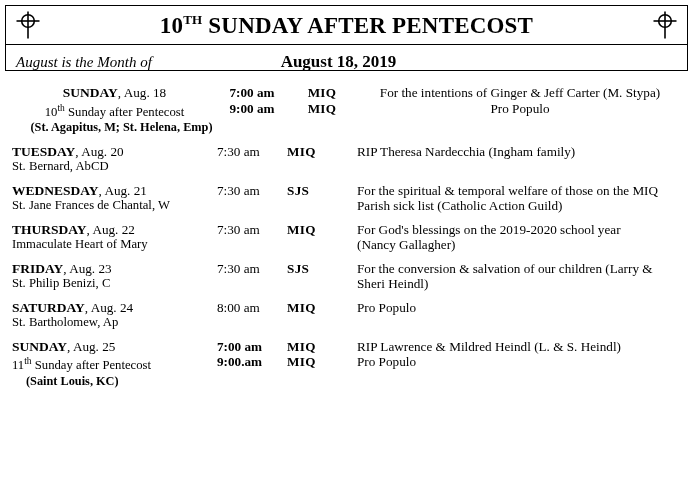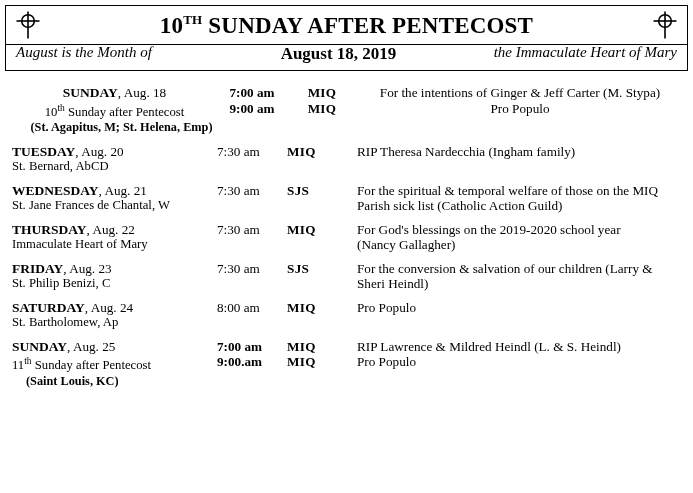--- a/index.html
+++ b/index.html
@@ -51,21 +51,21 @@
     position: absolute;
     left: 0;
     right: 0;
     top: 38px;
     border-top: 1.2px solid #000;
   }
   .header-sub-row {
     position: relative;
     height: 36px;
     display: flex;
-    align-items: flex-start;
+    align-items: center;
     padding: 0 10px;
     box-sizing: border-box;
   }
   .sub-left {
     font-style: italic;
     font-size: 15px;
     white-space: nowrap;
   }
   .sub-center {
     position: absolute;
@@ -153,21 +153,20 @@
       </svg>
     </span>
 
     <div class="header-title-row">
       <div class="header-title"><span>10</span><sup>TH</sup><span> SUNDAY AFTER PENTECOST</span></div>
     </div>
     <div class="header-rule"></div>
     <div class="header-sub-row">
       <div class="sub-left">August is the Month of</div>
       <div class="sub-center">August 18, 2019</div>
-      <div class="sub-right">the Immaculate Heart of Mary</div>
     </div>
   </div>
 
   <table class="schedule">
     <colgroup>
       <col class="col-day">
         <col class="col-time">
         <col class="col-loc">
         <col class="col-int">
     </colgroup>

